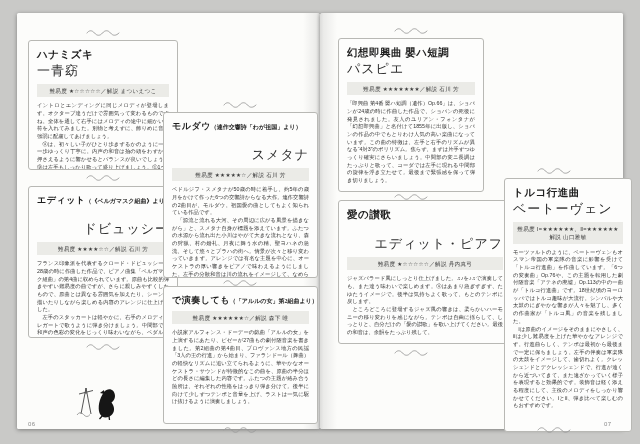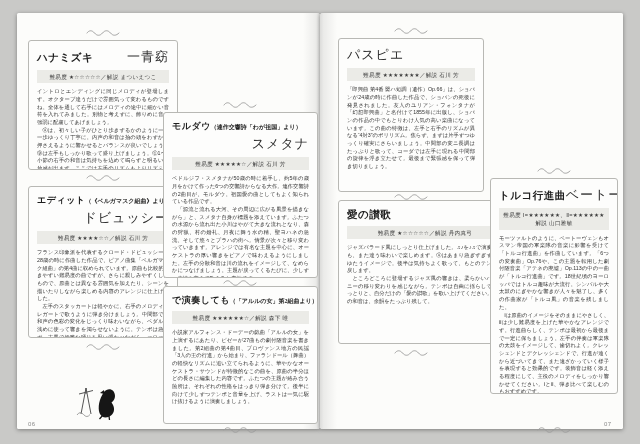--- a/index.html
+++ b/index.html
@@ -7,30 +7,30 @@
        font-family:"Liberation Sans","DejaVu Sans",sans-serif;}
   #spread{position:relative;width:640px;height:444px;}
   .page{position:absolute;top:13px;width:303px;height:416px;background:#fcfcfa;
         border-radius:1.5px;box-shadow:0 1px 4px rgba(0,0,0,.38);}
   #page-left{left:17px;}
   #page-right{left:320px;}
   #gutter{position:absolute;left:303px;top:13px;width:34px;height:416px;z-index:1;pointer-events:none;
           background:linear-gradient(to right,rgba(0,0,0,0) 0%,rgba(0,0,0,.07) 40%,rgba(0,0,0,.13) 50%,rgba(0,0,0,.07) 60%,rgba(0,0,0,0) 100%);}
   .box{position:absolute;z-index:2;box-sizing:border-box;background:#fdfdfc;
        border:1px solid #b8b8b4;border-radius:3px;padding:7px 8px 6px;overflow:hidden;}
-  .titlerow{display:flex;justify-content:space-between;align-items:baseline;}
+  .titlerow{display:flex;justify-content:space-between;align-items:baseline;flex-direction:column;}
   .title{margin:0;font-family:"Liberation Serif","DejaVu Serif",serif;font-weight:700;
          font-size:10.5px;color:#1f1f1f;letter-spacing:.5px;white-space:nowrap;}
   .title .tsub{font-size:6.5px;letter-spacing:0;}
   .t-small .title{font-size:9px;}
   .t-small .title .tsub{font-size:6px;}
   .artist{font-family:"Liberation Serif","DejaVu Serif",serif;font-size:13px;color:#2c2c2c;
           white-space:nowrap;letter-spacing:1px;}
   .artist-below .titlerow{display:block;}
-  .artist-below .artist{display:block;text-align:right;margin-top:2px;}
+  .artist-below .artist{display:block;text-align:right;margin-top:13px;}
   .meta{background:#ebebe7;margin-top:4px;padding:2.5px 2px;text-align:center;
         font-size:5.6px;line-height:1.5;color:#3d3d3d;letter-spacing:.3px;}
   .m2:empty{display:none;}
   .body{margin:5px 0 0;font-size:5.3px;line-height:1.45;color:#333;
         text-align:justify;white-space:pre-line;}
   .pagenum{position:absolute;z-index:2;font-size:6px;color:#8a8a8a;letter-spacing:.5px;}
   .ornament{position:absolute;z-index:2;transform:translateX(-50%);}
   .ornament svg{display:block;}
   #mascot{position:absolute;left:70px;top:385px;z-index:2;}
 </style>
@@ -88,42 +88,44 @@
     </div>
     <div class="meta">
       <div class="m1">難易度 ★★★★★★☆／解説 森下 唯</div>
 
     </div>
     <p class="body">小説家アルフォンス・ドーデーの戯曲「アルルの女」を上演するにあたり、ビゼーが27曲もの劇付随音楽を書きました。第2組曲の第4曲目、プロヴァンス地方の民謡「3人の王の行進」から始まり、ファランドール（舞曲）の軽快なリズムに追い立てられるように、華やかなオーケストラ・サウンドが特徴的なこの曲を、原曲の半分ほどの長さに編集した内容です。ふたつの主題が絡み合う箇所は、それぞれの性格をはっきり弾き分けて。後半に向けて少しずつテンポと音量を上げ、ラストは一気に駆け抜けるように演奏しましょう。</p>
   </section>
 
   <section class="box" style="left:338px;top:38px;width:146px;height:154px">
     <div class="titlerow">
+      <h2 class="title"><span>幻想即興曲 嬰ハ短調</span><span class="tsub"></span></h2>
       <span class="artist">パスピエ</span>
     </div>
     <div class="meta">
       <div class="m1">難易度 ★★★★★★★／解説 石川 芳</div>
 
     </div>
     <p class="body">「即興曲 第4番 嬰ハ短調（遺作）Op.66」は、ショパンが24歳の時に作曲した作品で、ショパンの死後に発見されました。友人のユリアン・フォンタナが「幻想即興曲」と名付けて1855年に出版し、ショパンの作品の中でもとりわけ人気の高い楽曲になっています。この曲の特徴は、左手と右手のリズムが異なる“4対3”のポリリズム。焦らず、まずは片手ずつゆっくり確実にさらいましょう。中間部の変ニ長調はたっぷりと歌って、コーダでは左手に現れる中間部の旋律を浮き立たせて。最後まで緊張感を保って弾き切りましょう。</p>
   </section>
 
   <section class="box artist-below" style="left:338px;top:200px;width:174px;height:144px">
     <div class="titlerow">
       <h2 class="title"><span>愛の讃歌</span><span class="tsub"></span></h2>
+      <span class="artist">エディット・ピアフ</span>
     </div>
     <div class="meta">
       <div class="m1">難易度 ★☆☆☆☆☆／解説 丹内真弓</div>
 
     </div>
     <p class="body">ジャズバラード風にしっとり仕上げました。♫♪を♪♫で演奏しても、また違う味わいで楽しめます。Ⓐはあまり急ぎすぎず、たゆたうイメージで。後半は気持ちよく歌って、もとのテンポに戻します。
 　ところどころに登場するジャズ風の響きは、柔らかいハーモニーの移り変わりを感じながら。テンポは自由に揺らして、しっとりと、自分だけの「愛の讃歌」を歌い上げてください。最後の和音は、余韻をたっぷり残して。</p>
   </section>
 
-  <section class="box" style="left:490px;top:178px;width:128px;height:216px">
+  <section class="box" style="left:504px;top:178px;width:128px;height:254px">
     <div class="titlerow">
       <h2 class="title"><span>トルコ行進曲</span><span class="tsub"></span></h2>
       <span class="artist">ベートーヴェン</span>
     </div>
     <div class="meta">
       <div class="m1">難易度 Ⅰ=★★★★★★、Ⅱ=★★★★★★</div>
       <div class="m2">解説 山口雅敏</div>
     </div>
     <p class="body">モーツァルトのように、ベートーヴェンもオスマン帝国の軍楽隊の音楽に影響を受けて「トルコ行進曲」を作曲しています。「6つの変奏曲」Op.76や、この主題を転用した劇付随音楽「アテネの廃墟」Op.113の中の一曲が「トルコ行進曲」です。18世紀頃のヨーロッパではトルコ趣味が大流行。シンバルや大太鼓のにぎやかな響きが人々を魅了し、多くの作曲家が「トルコ風」の音楽を残しました。
 　Ⅰは原曲のイメージをそのままにやさしく、Ⅱは少し難易度を上げた華やかなアレンジです。行進曲らしく、テンポは最初から最後まで一定に保ちましょう。左手の伴奏は軍楽隊の太鼓をイメージして、歯切れよく。クレッシェンドとデクレッシェンドで、行進が遠くから近づいてきて、また遠ざかっていく様子を表現すると効果的です。装飾音は軽く添える程度にして、主役のメロディをしっかり響かせてください。ⅠとⅡ、弾き比べて楽しむのもおすすめです。</p>

